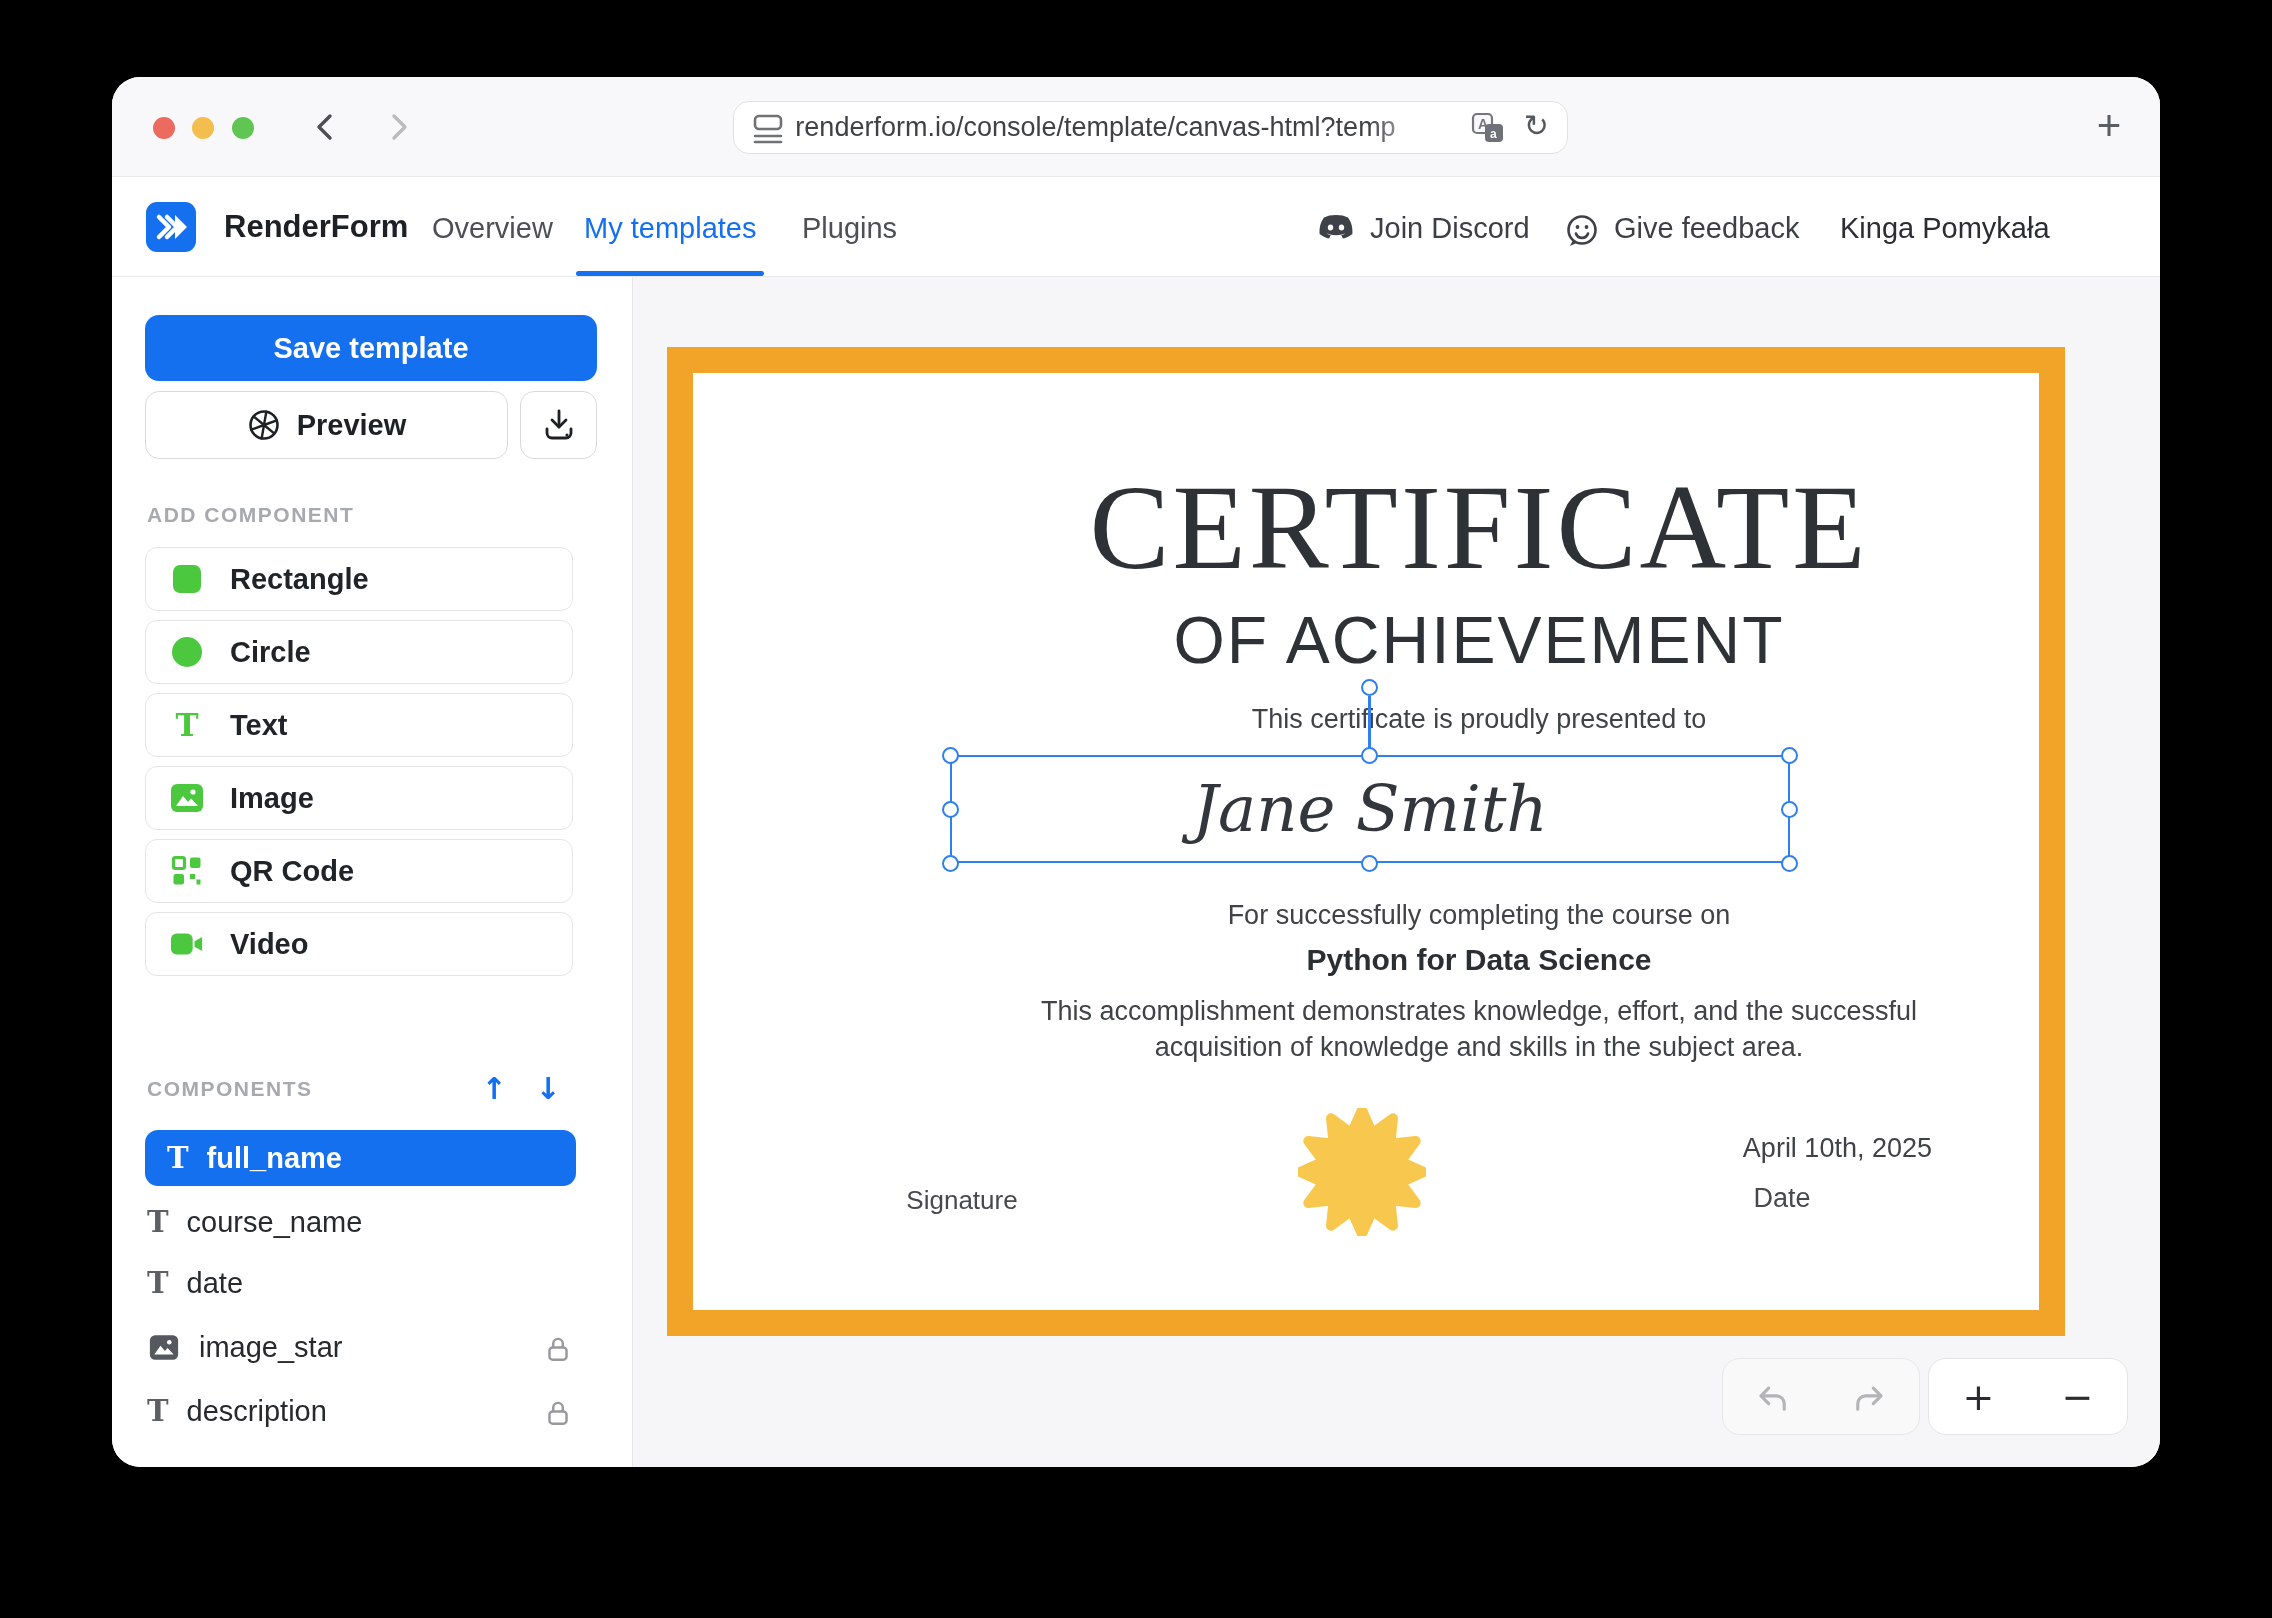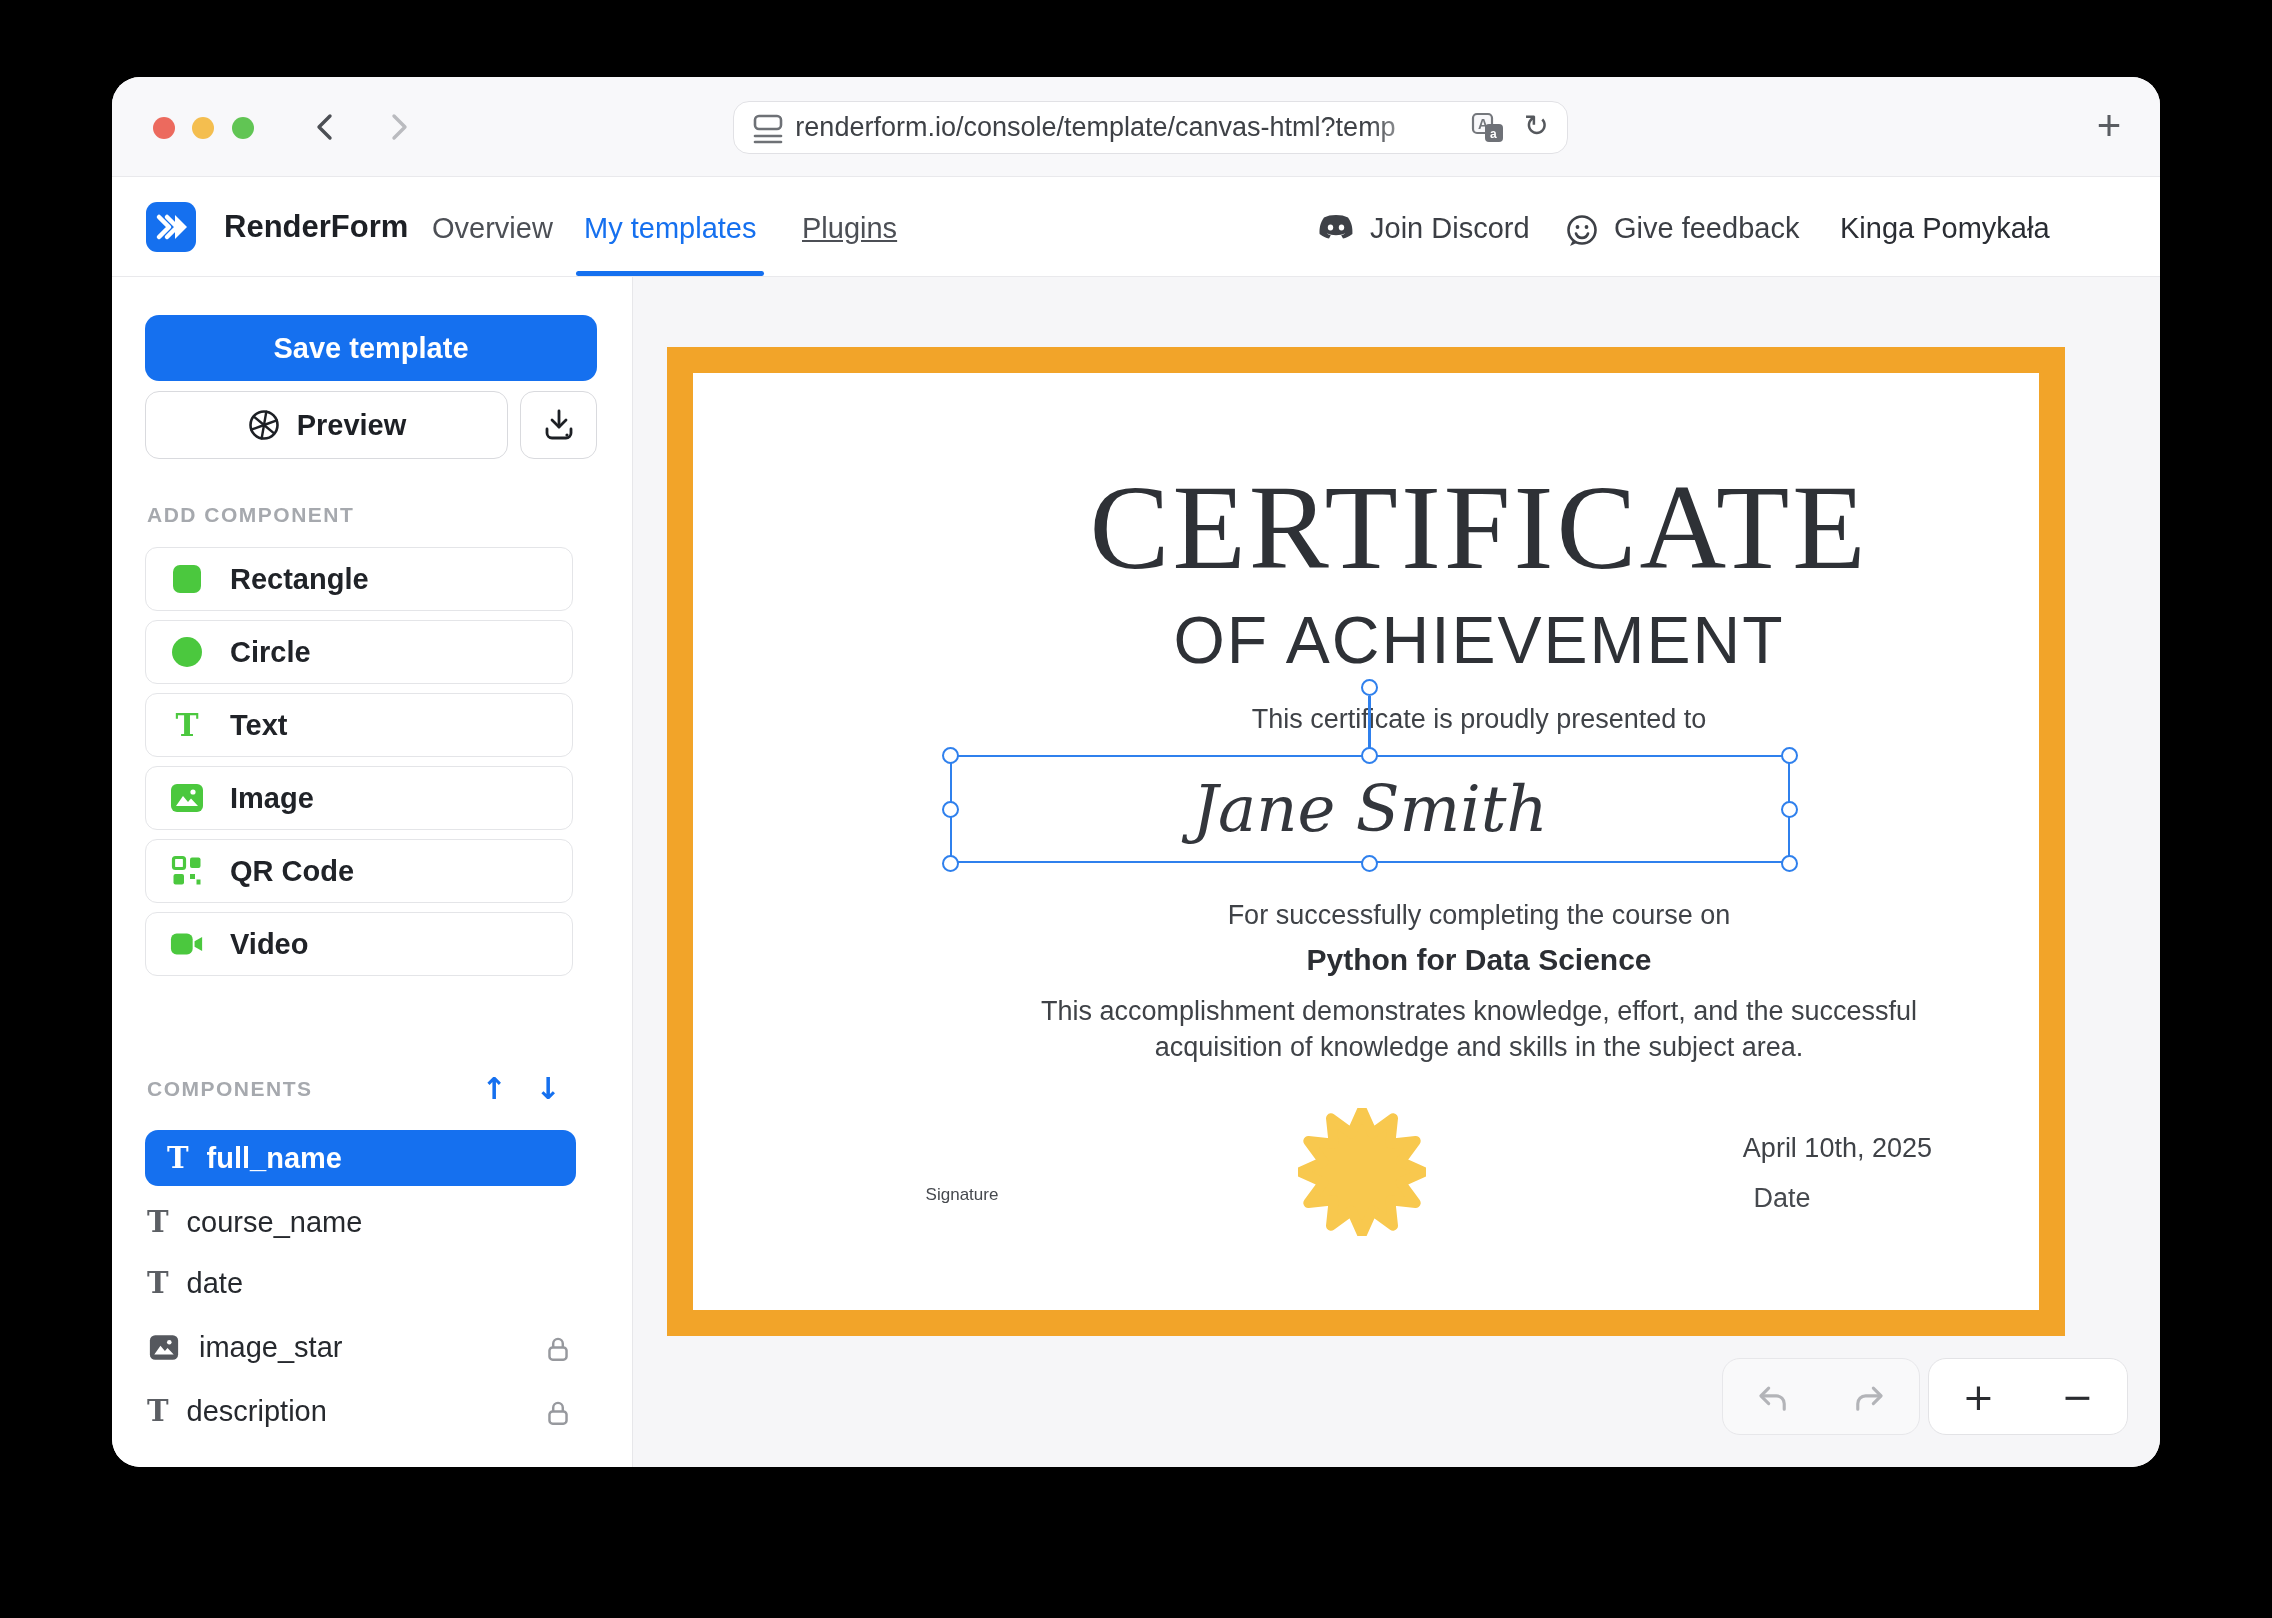--- a/index.html
+++ b/index.html
@@ -36,21 +36,21 @@
   .newtab { position:absolute; left:1972px; top:25px; width:50px; height:50px; text-align:center;
     font-size:42px; line-height:48px; color:#5a5d62; font-weight:400; }
 
   
   .navbar { position:relative; height:100px; background:#fff; border-bottom:1px solid #e9e9ec; }
   .logo { position:absolute; left:34px; top:25px; width:50px; height:50px; background:#1570EF; border-radius:11px; }
   .brand { position:absolute; left:112px; top:32px; font-size:31px; font-weight:700; color:#1d2025; }
   .navlink { position:absolute; top:35px; font-size:29px; color:#4c4f55; cursor:default; }
   .nl-overview { left:320px; }
   .nl-templates { left:472px; color:#1570EF; font-weight:500; }
-  .nl-plugins { left:690px;text-decoration:underline; }
+  .nl-plugins { left:690px; }
   .nav-underline { position:absolute; left:464px; bottom:0; width:188px; height:5px; background:#1570EF; border-radius:3px; }
   .nav-ic { position:absolute; top:36px; }
   .discord-ic { left:1205px; }
   .feedback-ic { left:1452px; }
   .navright { position:absolute; top:35px; font-size:29px; color:#3c3f45; }
   .nr-discord { left:1258px; }
   .nr-feedback { left:1502px; }
   .nr-name { left:1728px; color:#2a2d33; }
   .avatar { position:absolute; left:1953px; top:194px; width:66px; height:66px; border-radius:50%; overflow:hidden; }
 
@@ -94,21 +94,21 @@
   .certificate { position:absolute; left:34px; top:70px; width:1398px; height:989px;
     background:#fff; border:26px solid #F2A429; }
   .cert-line { position:absolute; left:0; width:1572px; text-align:center; color:#3f4247; }
   .cert-title { top:95px; font-family:"Liberation Serif",serif; font-size:120px; letter-spacing:3px; color:#2e3136; line-height:1; }
   .cert-sub { top:234px; font-family:Liberation Sans, sans-serif; font-size:66px; letter-spacing:2px; color:#2e3136; line-height:1; }
   .cert-presented { top:331px; font-size:27px; }
   .cert-course-line { top:527px; font-size:27px; }
   .cert-course { top:570px; font-size:30px; font-weight:700; color:#2b2e33; }
   .cert-desc1 { top:623px; font-size:27px; }
   .cert-desc2 { top:659px; font-size:27px; }
-  .cert-sign { position:absolute; left:154px; top:812px; width:230px; text-align:center; font-size:17px; color:#46494e; }
+  .cert-sign { position:absolute; left:154px; top:812px; width:230px; text-align:center; font-size:26px; color:#46494e; }
   .cert-datev { position:absolute; left:939px; top:760px; width:300px; text-align:right; font-size:27px; color:#3f4247; }
   .cert-datel { position:absolute; left:939px; top:810px; width:300px; text-align:center; font-size:27px; color:#46494e; }
   .star-badge { position:absolute; left:605px; top:735px; }
 
   
   .sel-box { position:absolute; left:257px; top:382px; width:840px; height:108px; border:2.5px solid #2F80ED; }
   .sel-name { position:absolute; left:257px; top:382px; width:840px; height:108px;
     display:flex; align-items:center; justify-content:center;
     font-family:"DejaVu Serif",serif; font-style:italic; font-size:64px; color:#33363c; }
   .handle { position:absolute; width:17px; height:17px; border-radius:50%;

